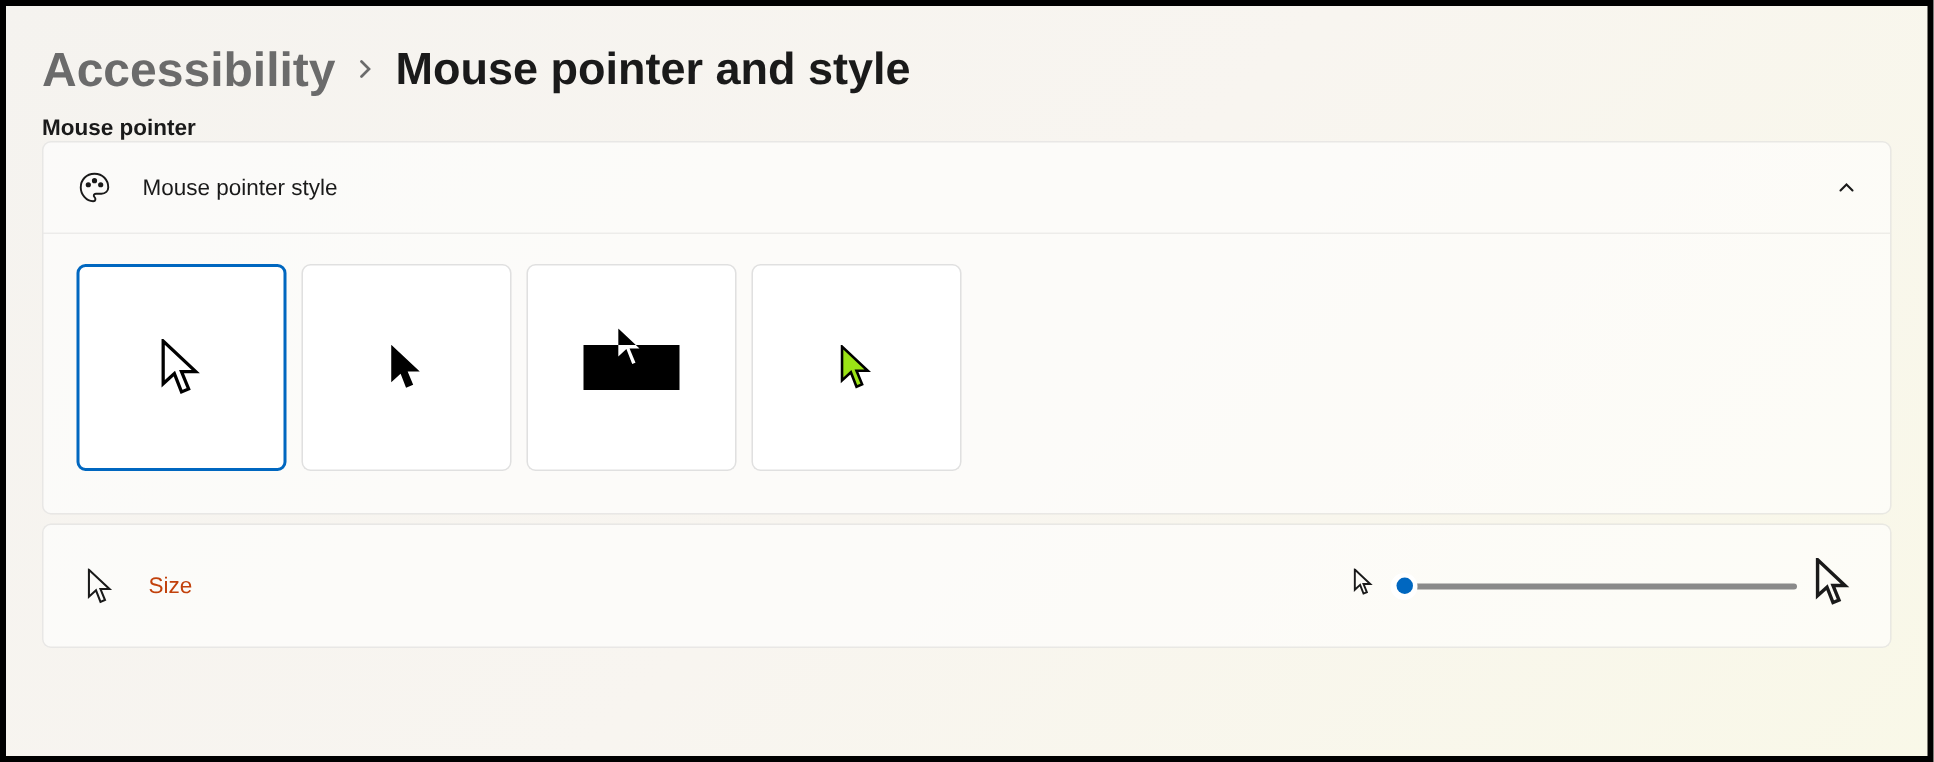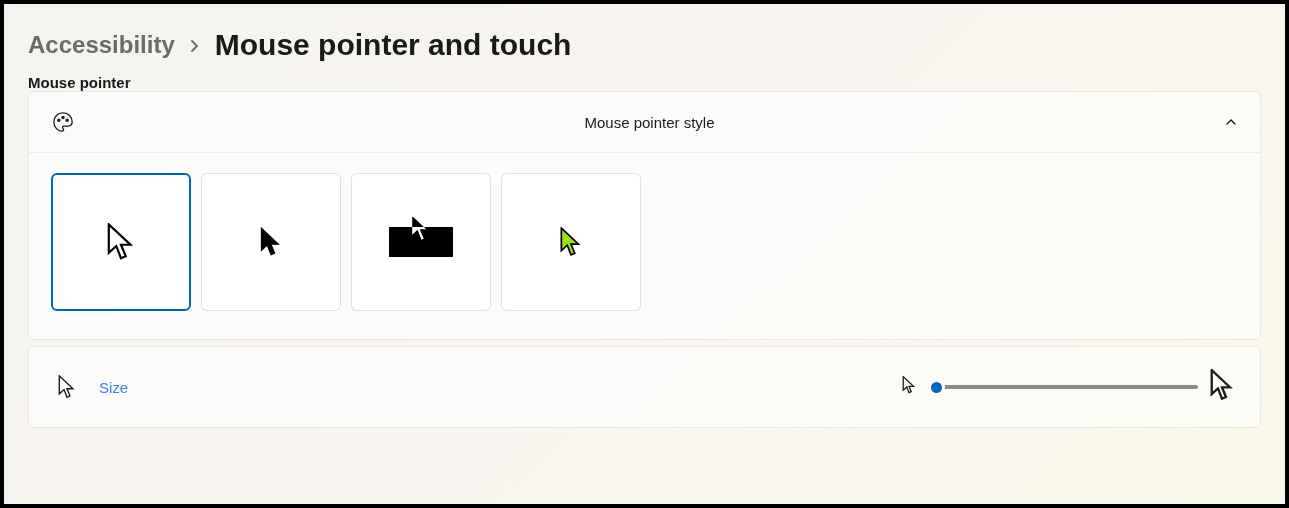--- a/index.html
+++ b/index.html
@@ -15,21 +15,21 @@
       border: 4px solid #000;
       padding: 24px 24px 0 24px;
     }
     .breadcrumb {
       display: flex;
       align-items: center;
       gap: 14px;
       margin-bottom: 12px;
     }
     .breadcrumb-parent {
-      font-size: 24px;
+      font-size: 32px;
       font-weight: 600;
       color: #6b6b6b;
       cursor: pointer;
     }
     .breadcrumb-sep {
       font-size: 20px;
       color: #6b6b6b;
       font-weight: 600;
     }
     .breadcrumb-current {
@@ -48,21 +48,20 @@
       border: 1px solid rgba(0,0,0,0.08);
       border-radius: 6px;
       margin-bottom: 6px;
     }
     .card-header {
       display: flex;
       align-items: center;
       padding: 18px 22px;
       gap: 20px;
       cursor: pointer;
-      text-align: center;
     }
     .card-header .title {
       flex: 1;
       font-size: 15px;
       color: #1a1a1a;
     }
     .chevron {
       width: 14px;
       height: 14px;
       display: flex;
@@ -104,21 +103,21 @@
     }
     .size-card {
       display: flex;
       align-items: center;
       padding: 22px 26px;
       gap: 20px;
     }
     .size-card .title {
       flex: 1;
       font-size: 15px;
-      color: #3b82f6;
+      color: #c2410c;
     }
     .slider-wrap {
       display: flex;
       align-items: center;
       gap: 12px;
     }
     .slider {
       width: 270px;
       height: 4px;
       background: #8a8a8a;
@@ -156,21 +155,21 @@
 </head>
 <body>
 
 <div class="breadcrumb">
   <span class="breadcrumb-parent">Accessibility</span>
   <span class="breadcrumb-sep">
     <svg width="12" height="12" viewBox="0 0 12 12">
         <path d="M3 1 L8 6 L3 11" stroke="#6b6b6b" stroke-width="1.8" fill="none" stroke-linecap="round"></path>
       </svg>
   </span>
-  <span class="breadcrumb-current">Mouse pointer and touch</span>
+  <span class="breadcrumb-current">Mouse pointer and style</span>
 </div>
 
 <div class="section-label">Mouse pointer</div>
 
 <div class="card">
   <div class="card-header">
     <span class="icon-slot">
       <svg width="22" height="22" viewBox="0 0 24 24" fill="none" stroke="#1a1a1a" stroke-width="1.4">
         <path d="M12 2 C6 2 2 6.5 2 12 C2 17 6 22 11 22 C13 22 13 20 12 19 C11 18 11.5 16.5 13 16.5 L17 16.5 C20 16.5 22 14.5 22 12 C22 6.5 18 2 12 2 Z"></path>
         <circle cx="7.5" cy="10" r="1.2" fill="#1a1a1a"></circle>

